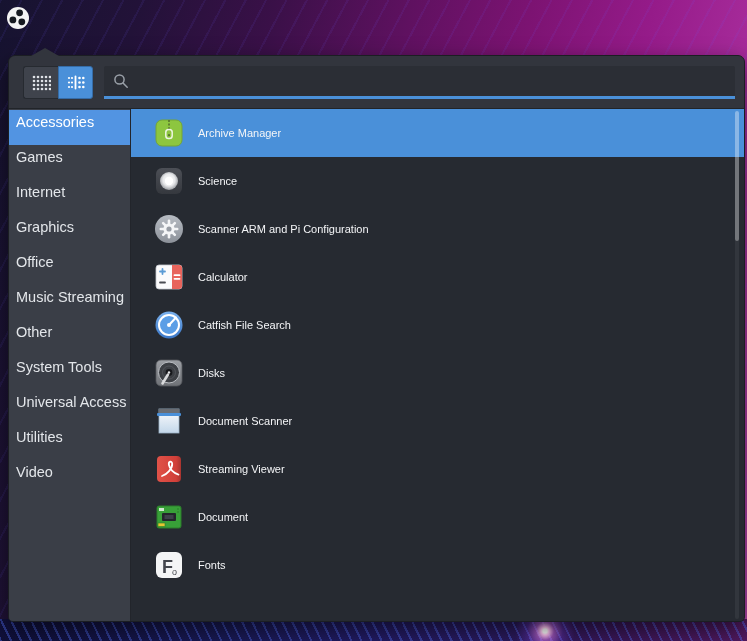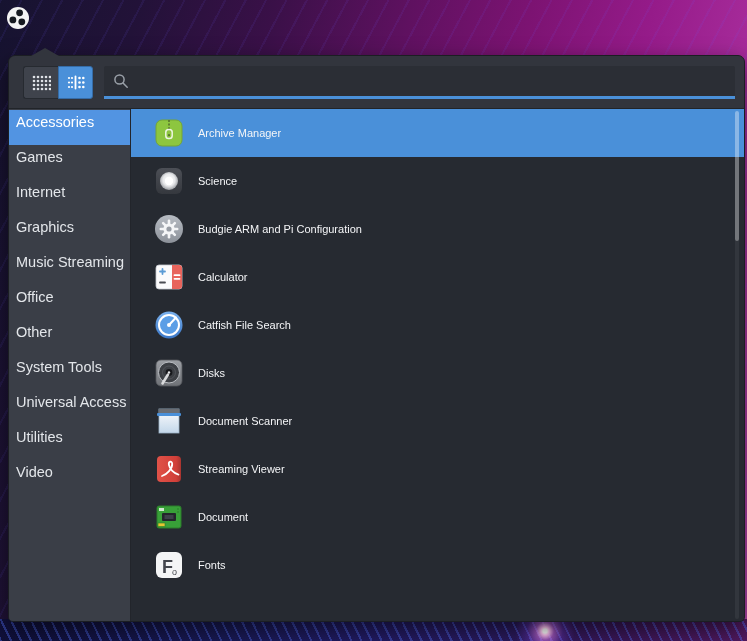--- a/index.html
+++ b/index.html
@@ -162,22 +162,22 @@
       <input type="text" placeholder="" style="">
     </div>
   </div>
 
   <div class="menu-body">
     <div class="sidebar">
       <div class="cat selected">Accessories</div>
       <div class="cat">Games</div>
       <div class="cat">Internet</div>
       <div class="cat">Graphics</div>
+      <div class="cat">Office</div>
       <div class="cat">Music Streaming</div>
-      <div class="cat">Office</div>
       <div class="cat">Other</div>
       <div class="cat">System Tools</div>
       <div class="cat">Universal Access</div>
       <div class="cat">Utilities</div>
       <div class="cat">Video</div>
     </div>
 
     <div class="app-list">
 
       <div class="app-row selected">
@@ -227,21 +227,21 @@
             <g fill="#f4f5f7">
               <rect x="14.7" y="6.5" width="2.6" height="19" rx="1.2"></rect>
               <rect x="14.7" y="6.5" width="2.6" height="19" rx="1.2" transform="rotate(45 16 16)"></rect>
               <rect x="14.7" y="6.5" width="2.6" height="19" rx="1.2" transform="rotate(90 16 16)"></rect>
               <rect x="14.7" y="6.5" width="2.6" height="19" rx="1.2" transform="rotate(135 16 16)"></rect>
               <circle cx="16" cy="16" r="5.6"></circle>
             </g>
             <circle cx="16" cy="16" r="2.6" fill="#989da5"></circle>
           </svg>
         </span>
-        <span class="app-label">Budgie ARM and Pi Configuration</span>
+        <span class="app-label">Scanner ARM and Pi Configuration</span>
       </div>
 
       <div class="app-row">
         <span class="app-icon">
           <svg width="32" height="32" viewBox="0 0 32 32">
             <rect x="3" y="4" width="26" height="24" rx="3" fill="#fbfbfc" stroke="#c8ccd2" stroke-width="0.8"></rect>
             <path d="M19,4 h7 a3,3 0 0 1 3,3 v18 a3,3 0 0 1 -3,3 h-7 z" fill="#e8645c"></path>
             <g stroke="#5b9bd5" stroke-width="1.8" stroke-linecap="round">
               <line x1="9.5" y1="8" x2="9.5" y2="13"></line>
                 <line x1="7" y1="10.5" x2="12" y2="10.5"></line>

